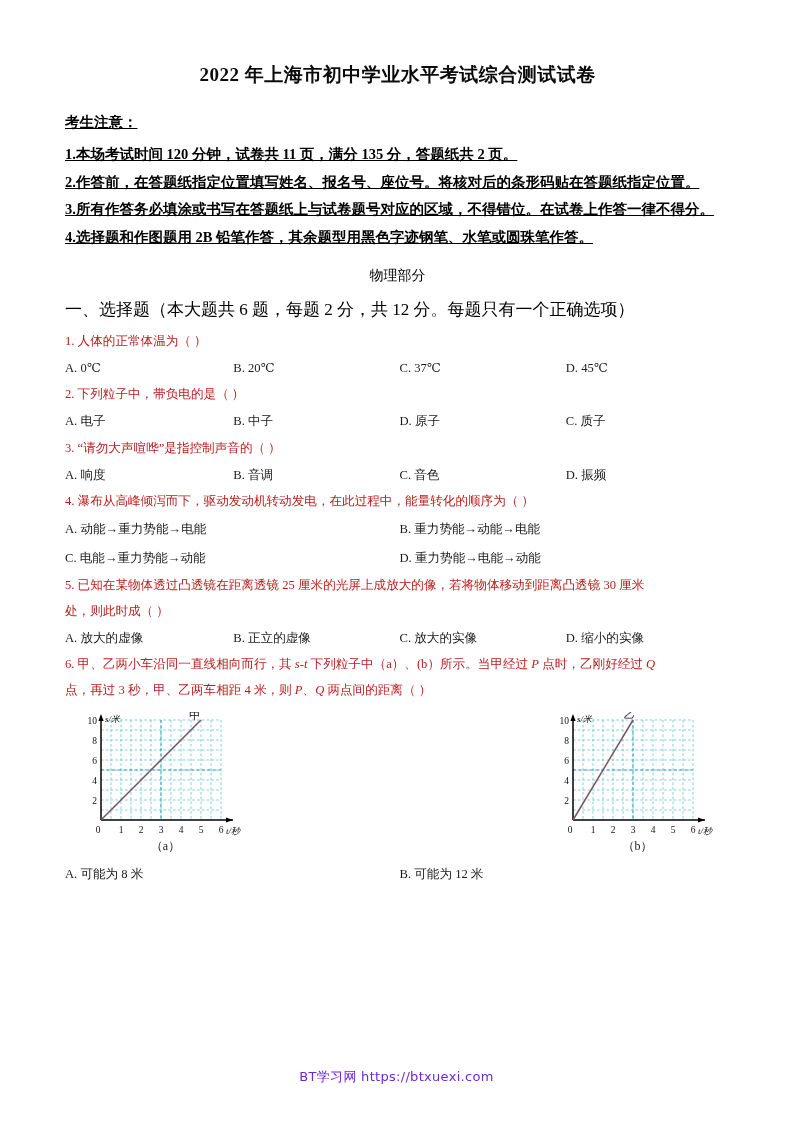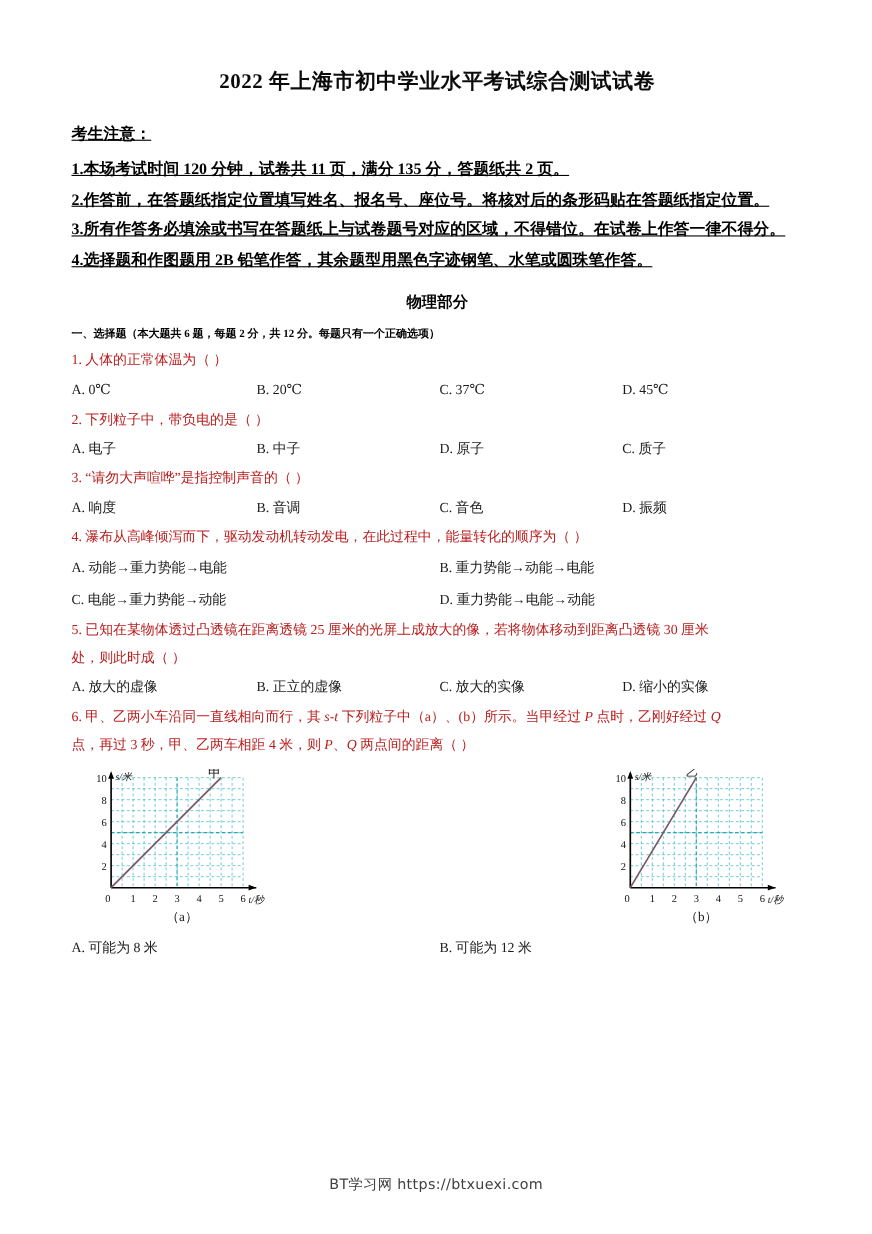--- a/index.html
+++ b/index.html
@@ -55,28 +55,28 @@
     font-weight: bold;
     line-height: 1.9;
     margin: 0;
     text-align: justify;
   }
 
   
   .part-title {
     text-align: center;
     font-size: 14px;
-    font-weight: bold;
+    font-weight: normal;
     margin-top: 12px;
     margin-bottom: 6px;
     line-height: 1.8;
   }
   .section-heading {
-    font-size: 10px;
-    font-weight: bold;
+    font-size: 17px;
+    font-weight: normal;
     line-height: 1.9;
     margin: 0 0 2px 0;
   }
 
   
   .question {
     margin: 0;
   }
   .q-stem {
     font-size: 12.6px;
@@ -134,21 +134,21 @@
   }
 
   
   .footer {
     position: absolute;
     left: 0;
     right: 0;
     top: 1068px;
     text-align: center;
     font-size: 13px;
-    color: #404040;
+    color: #6d28d9;
     font-family: "DejaVu Sans", "Liberation Sans", sans-serif;
     letter-spacing: 0.3px;
   }
 </style>
 </head>
 <body>
 
 <div class="page">
   <div class="doc">
 

